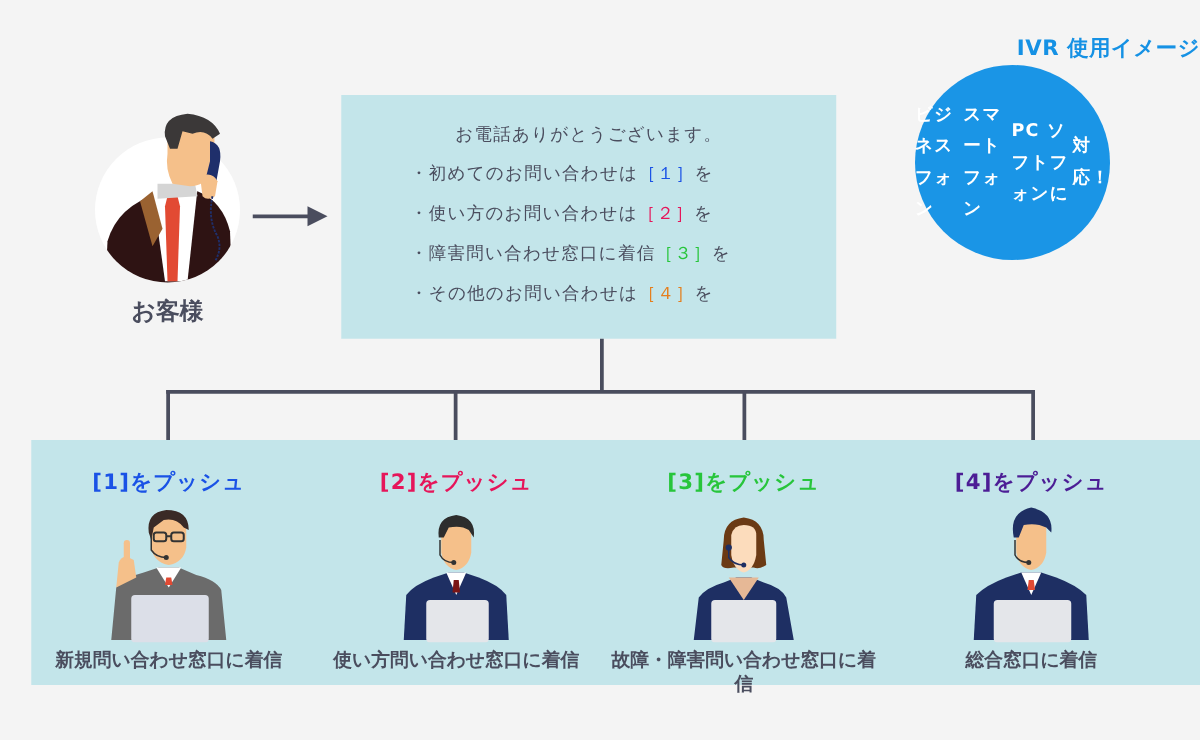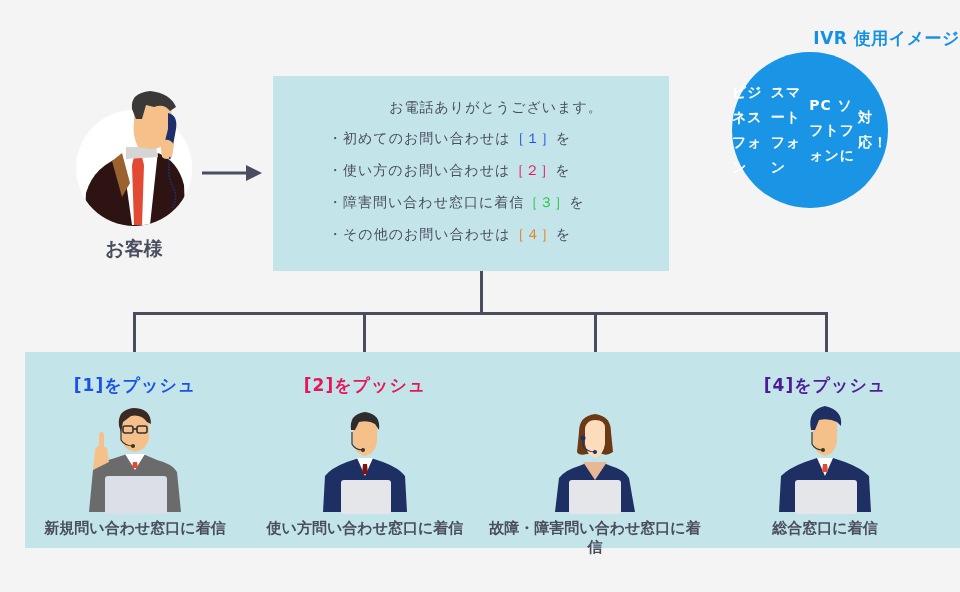--- a/index.html
+++ b/index.html
@@ -22,21 +22,21 @@
     position: absolute; left: 86px; top: 236px; width: 96px; text-align: center;
     font-size: 19px; font-weight: bold; color: #4a4d5e;
   }
   .arrow { position: absolute; left: 202px; top: 163px; }
   .menu-box {
     position: absolute; left: 273px; top: 76px; width: 396px; height: 195px;
     background: #c3e5ea;
   }
   .menu-greeting {
     position: absolute; left: 0; width: 396px; top: 23px; text-align: center;
-    font-size: 14px; color: #4a4d5e; letter-spacing: 1px; margin-left: 25px;
+    font-size: 14px; color: #4a4d5e; letter-spacing: 1px;
   }
   .menu-item {
     position: absolute; left: 55px; font-size: 14px; color: #4a4d5e; letter-spacing: 1px;
     white-space: nowrap;
     font-family: Liberation Serif, serif;
   }
   .badge-circle {
     position: absolute; left: 732px; top: 52px; width: 156px; height: 156px;
     border-radius: 50%; background: #1a95e6; color: #fff;
     display: flex; justify-content: center; align-items: center;
@@ -165,20 +165,21 @@
     <path d="M38 20 Q40 12 50 12 Q60 12 62 20 L62 38 Q60 50 50 52 Q40 50 38 38 Z" fill="#f5c08a"></path>
     <path d="M36 26 Q34 10 50 8 Q66 10 64 26 L60 20 Q54 16 44 18 L40 26 Z" fill="#2d2d2d"></path>
     <path d="M37 28 L37 40 Q40 46 48 46" stroke="#333" stroke-width="1.2" fill="none"></path>
     <circle cx="48" cy="46" r="2" fill="#333"></circle>
     <rect x="26" y="76" width="50" height="34" rx="3" fill="#e4e6ea"></rect>
   </svg>
   <div class="card-caption">使い方問い合わせ窓口に着信</div>
 </div>
 
 <div class="card" style="left:485px">
+  <div class="card-title" style="color:#27c53b">[3]をプッシュ</div>
   <svg class="card-figure" width="100" height="110" viewBox="0 0 100 110">
     <path d="M10 108 L14 74 Q20 66 34 62 L44 58 L56 58 L66 62 Q80 66 84 74 L90 108 Z" fill="#1e2f63"></path>
     <path d="M38 58 L50 76 L62 58 Z" fill="#e6b896"></path>
     <path d="M34 28 Q34 12 50 10 Q66 12 66 28 L68 48 Q62 52 58 50 L42 50 Q34 52 32 48 Z" fill="#6b3a14"></path>
     <path d="M40 24 Q42 16 50 16 Q60 16 60 24 L60 40 Q58 52 50 54 Q42 52 40 40 Z" fill="#fcdcbc"></path>
     <path d="M38 34 L38 42 Q42 48 50 48" stroke="#1e2f63" stroke-width="1.2" fill="none"></path>
     <circle cx="38" cy="34" r="2.5" fill="#1e2f63"></circle>
     <circle cx="50" cy="48" r="2" fill="#1e2f63"></circle>
     <rect x="24" y="76" width="52" height="34" rx="3" fill="#e4e6ea"></rect>
   </svg>

